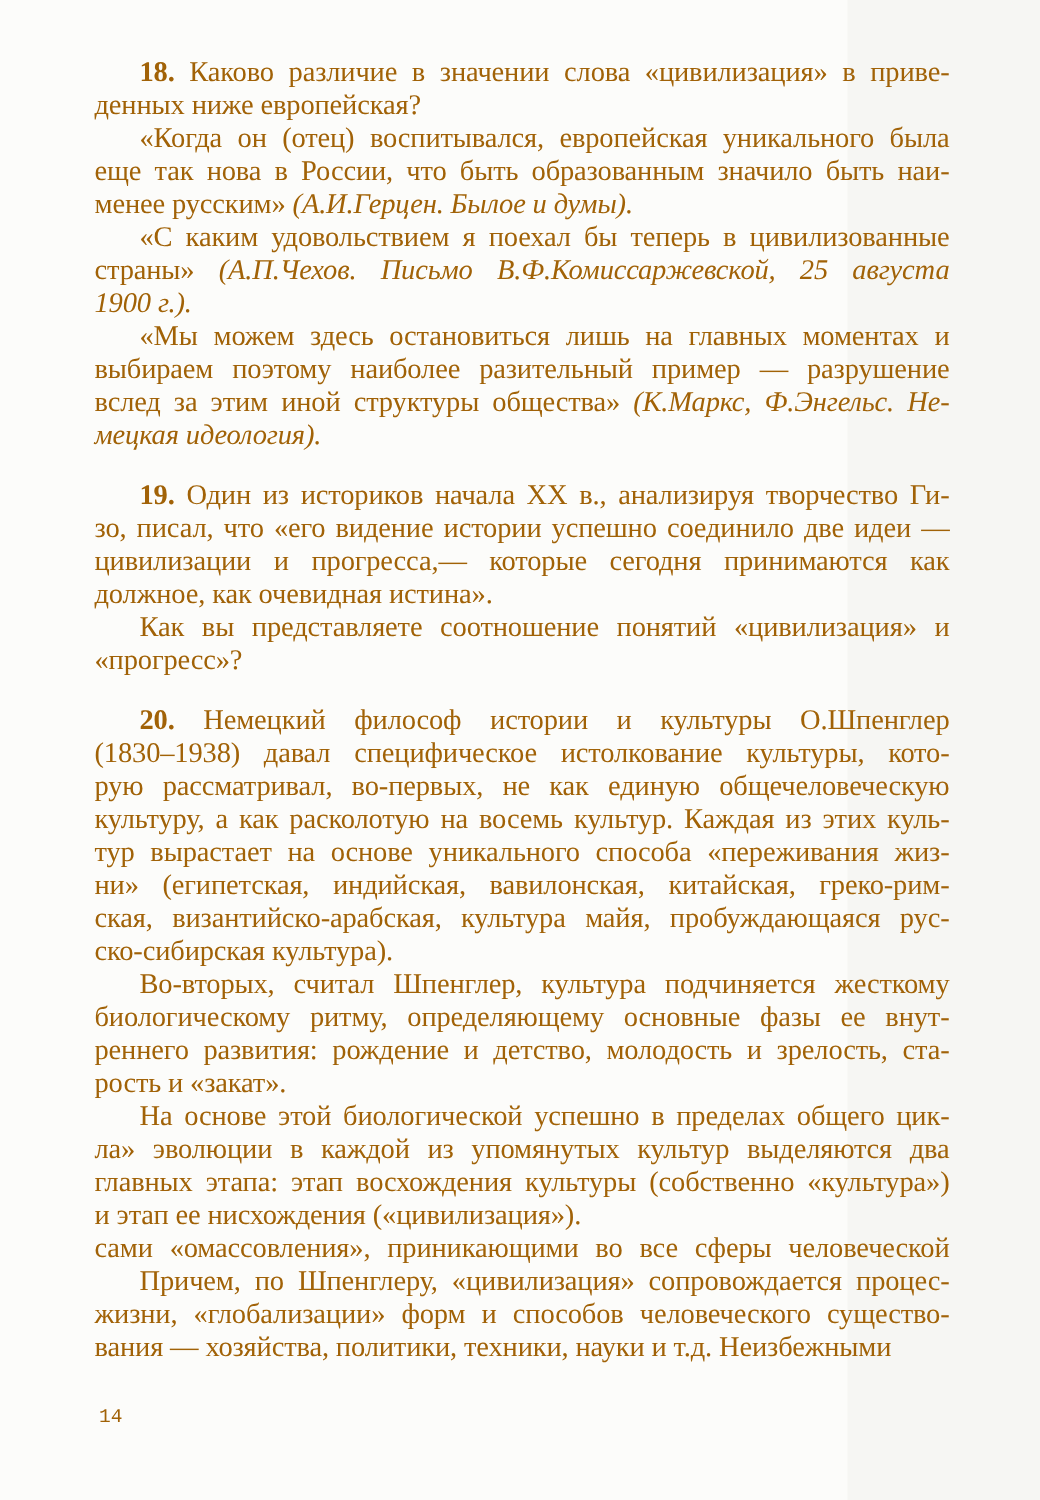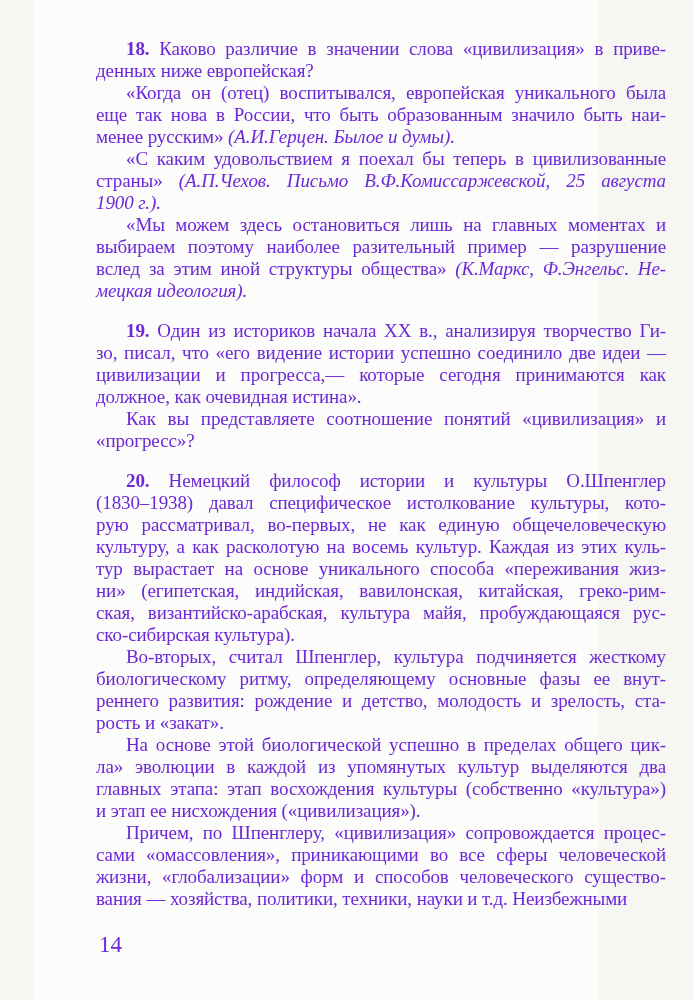--- a/index.html
+++ b/index.html
@@ -11,22 +11,21 @@
     height: 1000px;
     overflow: hidden;
     background: #f6f6f3;
   }
   .page {
     position: relative;
     width: 565px;
     height: 1000px;
     background: #fcfcfa;
     font-family: "Liberation Serif", "DejaVu Serif", serif;
-    color: #6d28d9;
-    margin-left: 33px;
+    color: #a16207;
   }
   .text-block {
     position: absolute;
     left: 63px;
     top: 38px;
     width: 570px;
   }
   .para {
     margin: 0;
     padding: 0;
@@ -51,22 +50,23 @@
   .seg.bold {
     font-weight: 700;
   }
   .seg.italic {
     font-style: italic;
   }
   .page-number {
     position: absolute;
     left: 66px;
     top: 934px;
-    font-size: 23px;
+    font-size: 13px;
     line-height: 22px;
+    font-family: Liberation Mono, monospace;
   }
 </style>
 </head>
 <body>
 
 <div class="page">
   <div class="text-block">
       <div class="para">
         <div class="line indent"><span class="seg bold">18.</span><span class="seg normal"> Каково различие в значении слова «цивилизация» в приве-</span></div>
         <div class="line last"><span class="seg normal">денных ниже европейская?</span></div>
@@ -113,20 +113,20 @@
         <div class="line"><span class="seg normal">реннего развития: рождение и детство, молодость и зрелость, ста-</span></div>
         <div class="line last"><span class="seg normal">рость и «закат».</span></div>
       </div>
       <div class="para">
         <div class="line indent"><span class="seg normal">На основе этой биологической успешно в пределах общего цик-</span></div>
         <div class="line"><span class="seg normal">ла» эволюции в каждой из упомянутых культур выделяются два</span></div>
         <div class="line"><span class="seg normal">главных этапа: этап восхождения культуры (собственно «культура»)</span></div>
         <div class="line last"><span class="seg normal">и этап ее нисхождения («цивилизация»).</span></div>
       </div>
       <div class="para">
+        <div class="line"><span class="seg normal">сами «омассовления», приникающими во все сферы человеческой</span></div>
         <div class="line indent"><span class="seg normal">Причем, по Шпенглеру, «цивилизация» сопровождается процес-</span></div>
-        <div class="line"><span class="seg normal">сами «омассовления», приникающими во все сферы человеческой</span></div>
         <div class="line"><span class="seg normal">жизни, «глобализации» форм и способов человеческого существо-</span></div>
         <div class="line last"><span class="seg normal">вания — хозяйства, политики, техники, науки и т.д. Неизбежными</span></div>
       </div>
     </div>
   <div class="page-number">14</div>
 </div>
 
 </body></html>

